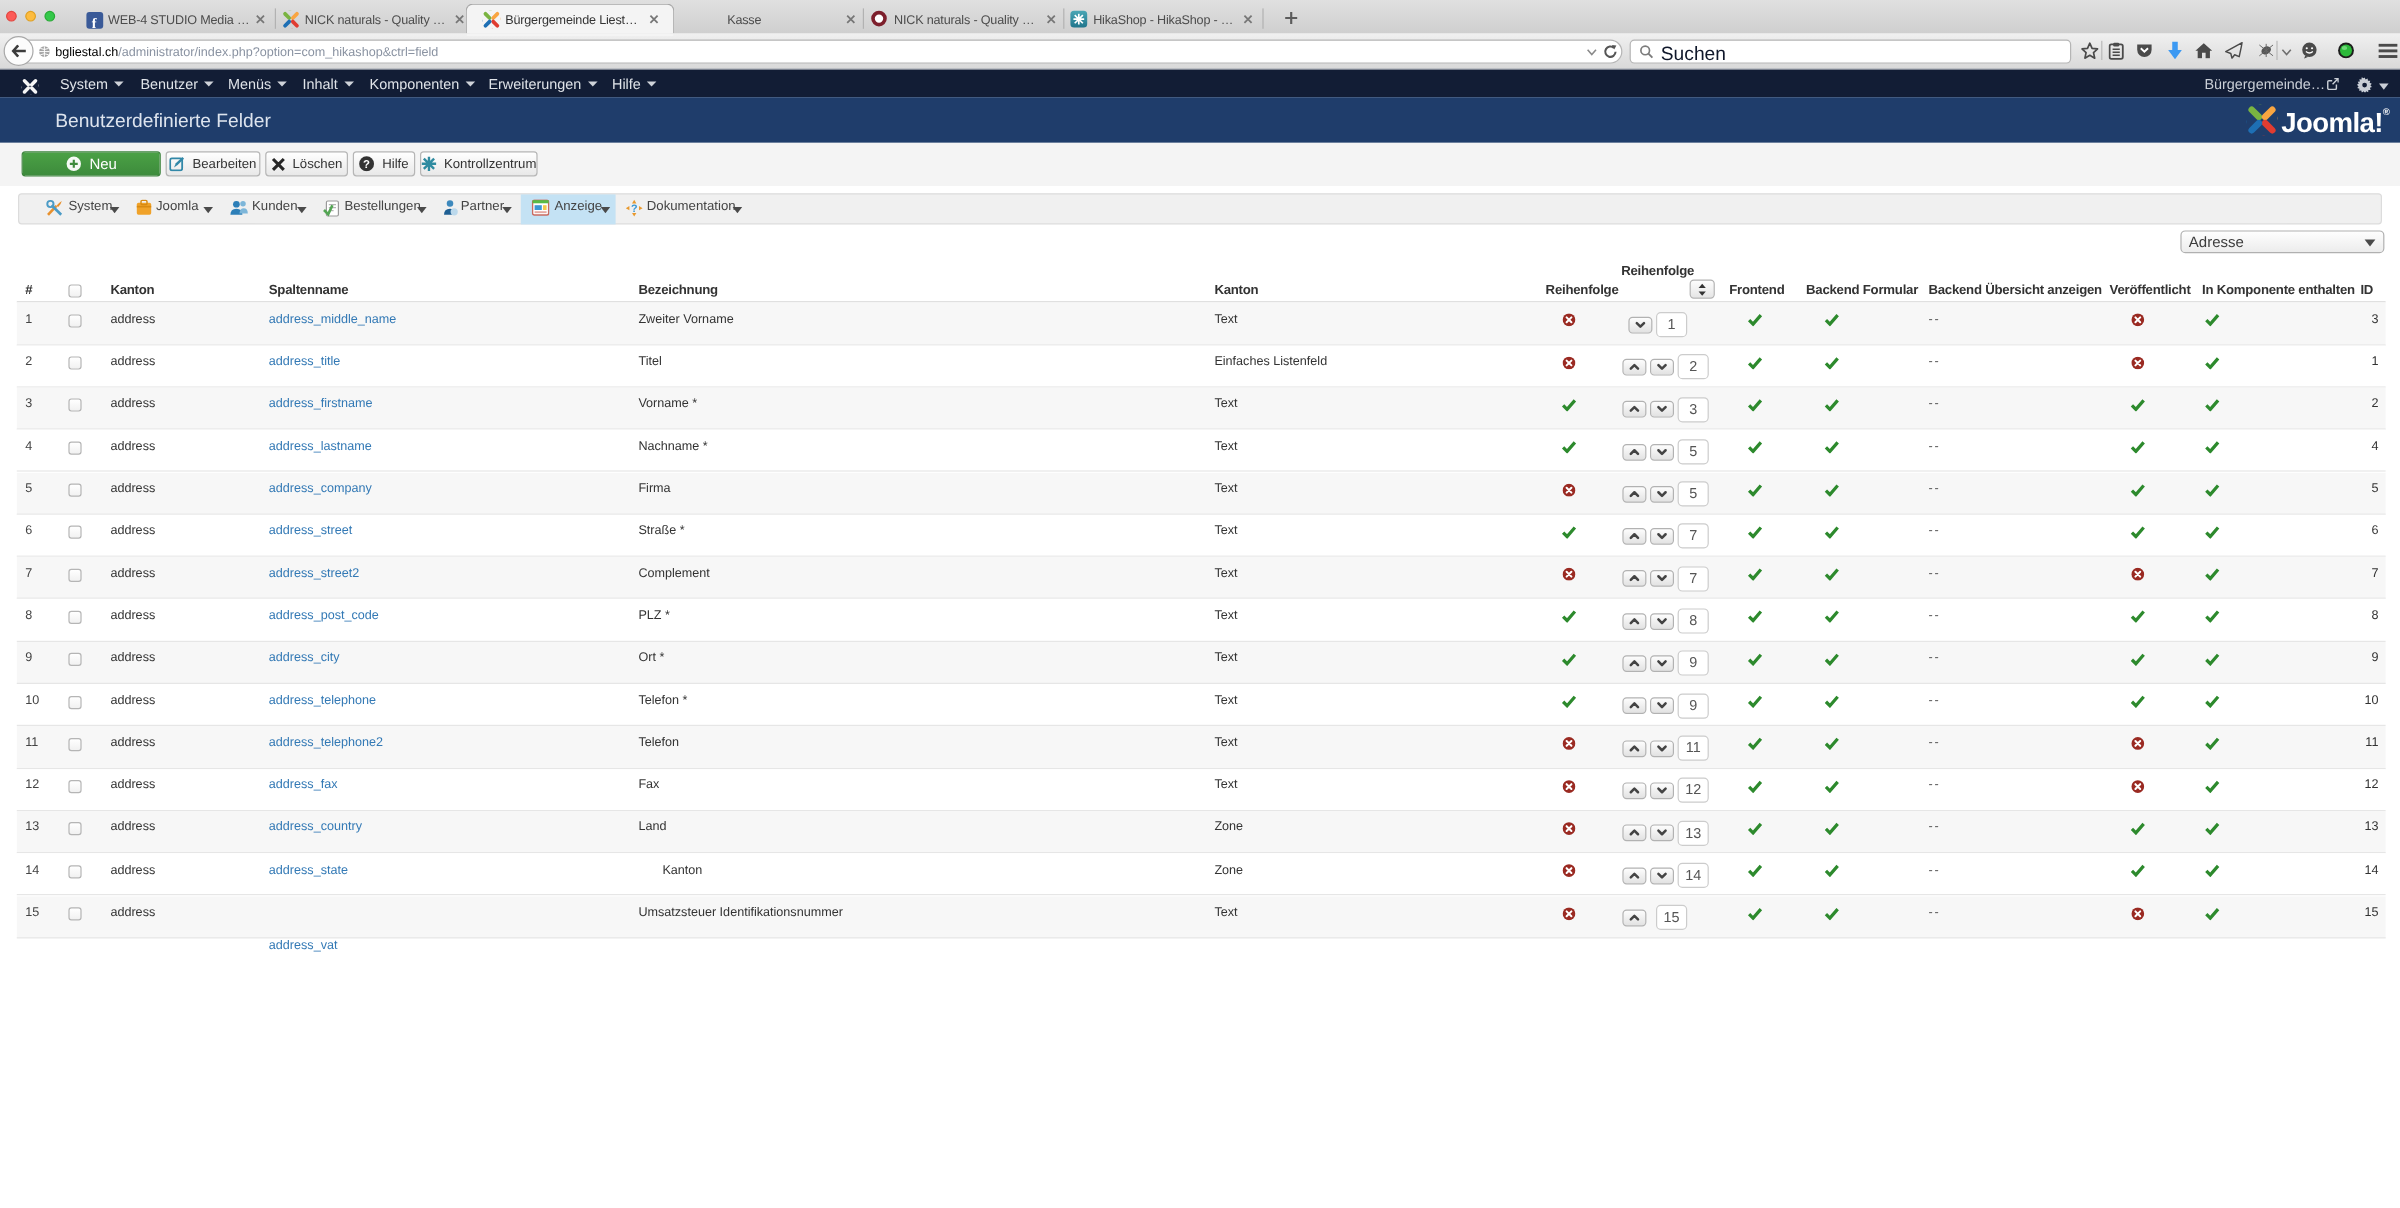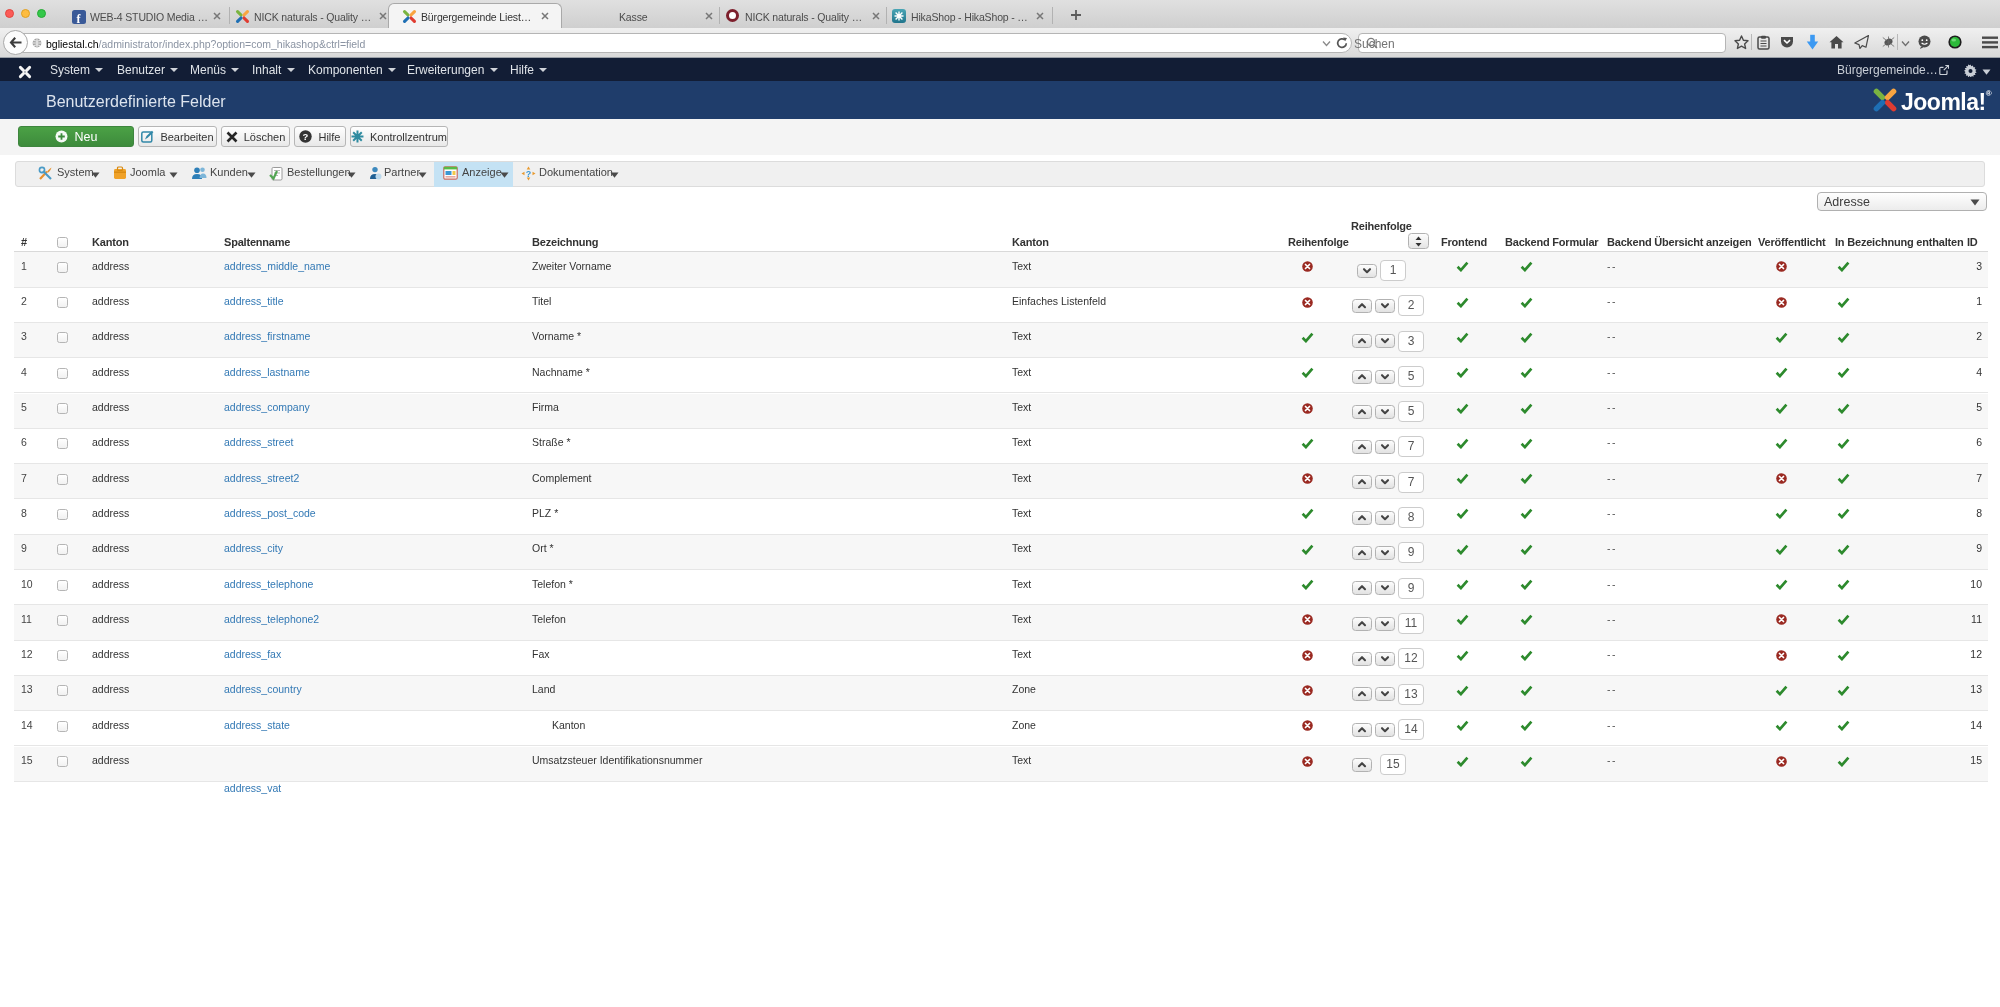--- a/index.html
+++ b/index.html
@@ -62,21 +62,21 @@
         <line x1="6.00" y1="9.00" x2="2.55" y2="12.45" stroke="#1e6fb4" stroke-width="3.15" stroke-linecap="round"></line>
         <circle cx="-1.54" cy="8.36" r="1.57" fill="#1e6fb4"></circle>
       </svg>
     </div>
     <div class="ab tabtxt" style="left:421px;top:10.5px;color:#333;width:115px;overflow:hidden;text-overflow:ellipsis">Bürgergemeinde Liestal - Ad</div>
     <div class="ab" style="left:541px;top:12px;line-height:0">
       <svg width="8" height="8" viewBox="0 0 8 8" style="">
         <path d="M1 1 L7 7 M7 1 L1 7" stroke="#777" stroke-width="1.5"></path>
       </svg>
     </div>
-    <div class="ab tabtxt" style="left:619px;top:10.5px">Kasse</div>
+    <div class="ab tabtxt" style="left:606px;top:10.5px">Kasse</div>
     <div class="ab" style="left:705px;top:12px;line-height:0">
       <svg width="8" height="8" viewBox="0 0 8 8" style="">
         <path d="M1 1 L7 7 M7 1 L1 7" stroke="#777" stroke-width="1.5"></path>
       </svg>
     </div>
     <div class="ab" style="left:719px;top:7px;width:1px;height:17px;background:#b2b2b2"></div>
     <div class="ab" style="left:726px;top:9px;width:13px;height:13px;border-radius:50%;border:3.5px solid #7d1f2c;background:#fff"></div>
     <div class="ab tabtxt" style="left:745px;top:10.5px;width:122px;overflow:hidden;text-overflow:ellipsis">NICK naturals - Quality madx</div>
     <div class="ab" style="left:872px;top:12px;line-height:0">
       <svg width="8" height="8" viewBox="0 0 8 8" style="">
@@ -128,21 +128,21 @@
       </svg>
     </div>
     <div class="ab" style="left:46px;top:38px;font-size:10.5px;color:#000;white-space:nowrap">bgliestal.ch<span style="color:#8a93a2">/administrator/index.php?option=com_hikashop&amp;ctrl=field</span></div>
     <div class="ab" style="left:1358px;top:33px;width:368px;height:20px;background:#fff;border:1px solid #b5b5b5;border-radius:4px"></div>
     <div class="ab" style="left:1366px;top:37px">
       <svg width="12" height="12" viewBox="0 0 12 12" style="">
         <circle cx="5" cy="5" r="3.6" stroke="#7c7c7c" stroke-width="1.4" fill="none"></circle>
         <path d="M7.7 7.7 L11 11" stroke="#7c7c7c" stroke-width="1.6"></path>
       </svg>
     </div>
-    <div class="ab" style="left:1354px;top:37px;font-size:12px;color:#737373">Suchen</div>
+    <div class="ab" style="left:1384px;top:37px;font-size:16px;color:#0f172a">Suchen</div>
     <div class="ab" style="left:1734px;top:35px">
       <svg width="15" height="15" viewBox="0 0 15 15" style="">
         <path d="M7.5 1 L9.4 5.3 L14 5.8 L10.6 8.9 L11.6 13.5 L7.5 11.1 L3.4 13.5 L4.4 8.9 L1 5.8 L5.6 5.3 Z" stroke="#4a4a4a" stroke-width="1.4" fill="none" stroke-linejoin="round"></path>
       </svg>
     </div>
     <div class="ab" style="left:1751px;top:34px;width:1px;height:16px;background:#b8b8b8"></div>
     <div class="ab" style="left:1757px;top:35px">
       <svg width="13" height="15" viewBox="0 0 13 15" style="">
         <rect x="1" y="2" width="11" height="12" rx="1.5" stroke="#4a4a4a" stroke-width="1.5" fill="none"></rect>
         <rect x="4" y="0.7" width="5" height="3" rx="1" fill="#4a4a4a"></rect>
@@ -402,21 +402,21 @@
     <div class="ab hdr" style="left:21px;top:236px">#</div>
     <div class="ab hdr" style="left:92px;top:236px">Kanton</div>
     <div class="ab hdr" style="left:224px;top:236px">Spaltenname</div>
     <div class="ab hdr" style="left:532px;top:236px">Bezeichnung</div>
     <div class="ab hdr" style="left:1012px;top:236px">Kanton</div>
     <div class="ab hdr" style="left:1288px;top:236px">Reihenfolge</div>
     <div class="ab hdr" style="left:1441px;top:236px">Frontend</div>
     <div class="ab hdr" style="left:1505px;top:236px">Backend Formular</div>
     <div class="ab hdr" style="left:1607px;top:236px">Backend Übersicht anzeigen</div>
     <div class="ab hdr" style="left:1758px;top:236px">Veröffentlicht</div>
-    <div class="ab hdr" style="left:1835px;top:236px">In Bezeichnung enthalten</div>
+    <div class="ab hdr" style="left:1835px;top:236px">In Komponente enthalten</div>
     <div class="ab hdr" style="left:1967px;top:236px">ID</div>
     <div class="ab hdr" style="left:1351px;top:219.5px">Reihenfolge</div>
     <div class="cb" style="left:57px;top:237px"></div>
     <div class="ab" style="left:1408px;top:233px;width:21px;height:16px;border:1px solid #b2b2b2;border-radius:3.5px;background:linear-gradient(#fdfdfd,#e5e5e5);display:flex;align-items:center;justify-content:center">
       <svg width="9" height="11" viewBox="0 0 9 11" style="">
         <path d="M4.5 0.5 L7.5 4 L1.5 4 Z" fill="#333"></path>
         <path d="M4.5 10.5 L1.5 7 L7.5 7 Z" fill="#333"></path>
       </svg>
     </div>
     <div class="ab" style="left:14px;top:251.3px;width:1974px;height:1px;background:#d9d9d9"></div>

